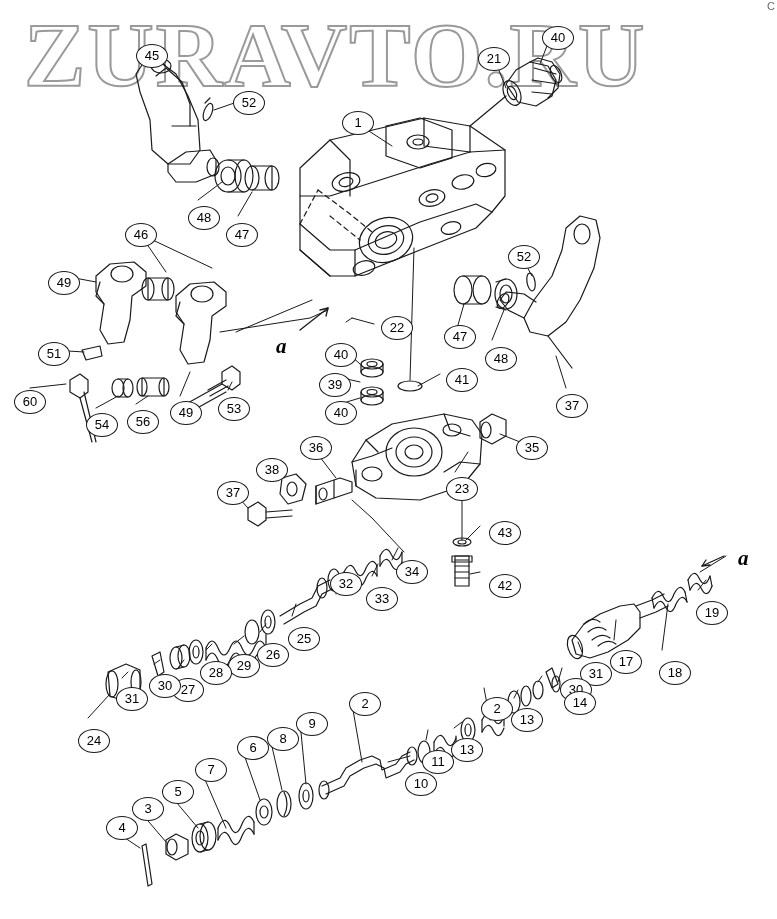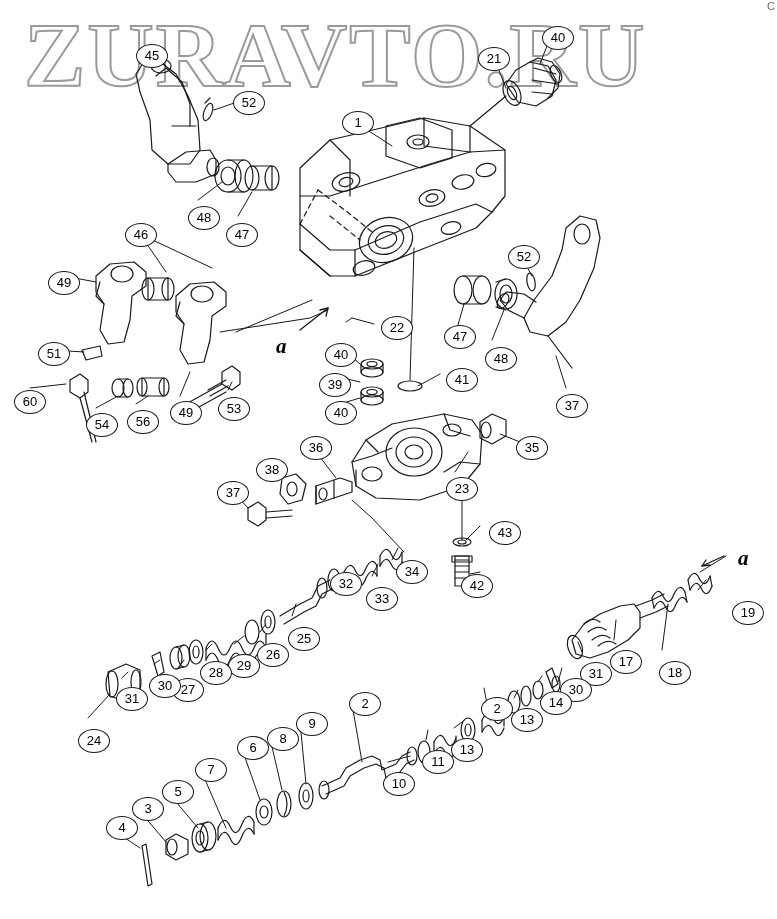--- a/index.html
+++ b/index.html
@@ -470,43 +470,43 @@
   <div class="callout" style="left:127px;top:410px">56</div>
   <div class="callout" style="left:170px;top:401px">49</div>
   <div class="callout" style="left:218px;top:397px">53</div>
   <div class="callout" style="left:556px;top:394px">37</div>
   <div class="callout" style="left:516px;top:436px">35</div>
   <div class="callout" style="left:300px;top:436px">36</div>
   <div class="callout" style="left:256px;top:458px">38</div>
   <div class="callout" style="left:217px;top:481px">37</div>
   <div class="callout" style="left:446px;top:477px">23</div>
   <div class="callout" style="left:489px;top:521px">43</div>
-  <div class="callout" style="left:461px;top:574px">42</div>
+  <div class="callout" style="left:489px;top:574px">42</div>
   <div class="callout" style="left:396px;top:560px">34</div>
   <div class="callout" style="left:366px;top:587px">33</div>
   <div class="callout" style="left:330px;top:572px">32</div>
   <div class="callout" style="left:288px;top:627px">25</div>
   <div class="callout" style="left:257px;top:643px">26</div>
   <div class="callout" style="left:228px;top:654px">29</div>
   <div class="callout" style="left:200px;top:661px">28</div>
   <div class="callout" style="left:172px;top:678px">27</div>
   <div class="callout" style="left:149px;top:674px">30</div>
   <div class="callout" style="left:116px;top:687px">31</div>
   <div class="callout" style="left:78px;top:729px">24</div>
-  <div class="callout" style="left:732px;top:601px">19</div>
+  <div class="callout" style="left:696px;top:601px">19</div>
   <div class="callout" style="left:659px;top:661px">18</div>
   <div class="callout" style="left:610px;top:650px">17</div>
   <div class="callout" style="left:580px;top:662px">31</div>
   <div class="callout" style="left:560px;top:678px">30</div>
-  <div class="callout" style="left:540px;top:691px">14</div>
+  <div class="callout" style="left:564px;top:691px">14</div>
   <div class="callout" style="left:511px;top:708px">13</div>
   <div class="callout" style="left:481px;top:697px">2</div>
   <div class="callout" style="left:451px;top:738px">13</div>
   <div class="callout" style="left:422px;top:750px">11</div>
-  <div class="callout" style="left:383px;top:772px">10</div>
+  <div class="callout" style="left:405px;top:772px">10</div>
   <div class="callout" style="left:349px;top:692px">2</div>
   <div class="callout" style="left:296px;top:712px">9</div>
   <div class="callout" style="left:267px;top:727px">8</div>
   <div class="callout" style="left:237px;top:736px">6</div>
   <div class="callout" style="left:195px;top:758px">7</div>
   <div class="callout" style="left:162px;top:780px">5</div>
   <div class="callout" style="left:132px;top:797px">3</div>
   <div class="callout" style="left:106px;top:816px">4</div>
 
   <div class="marker" style="left:276px;top:334px">a</div>

